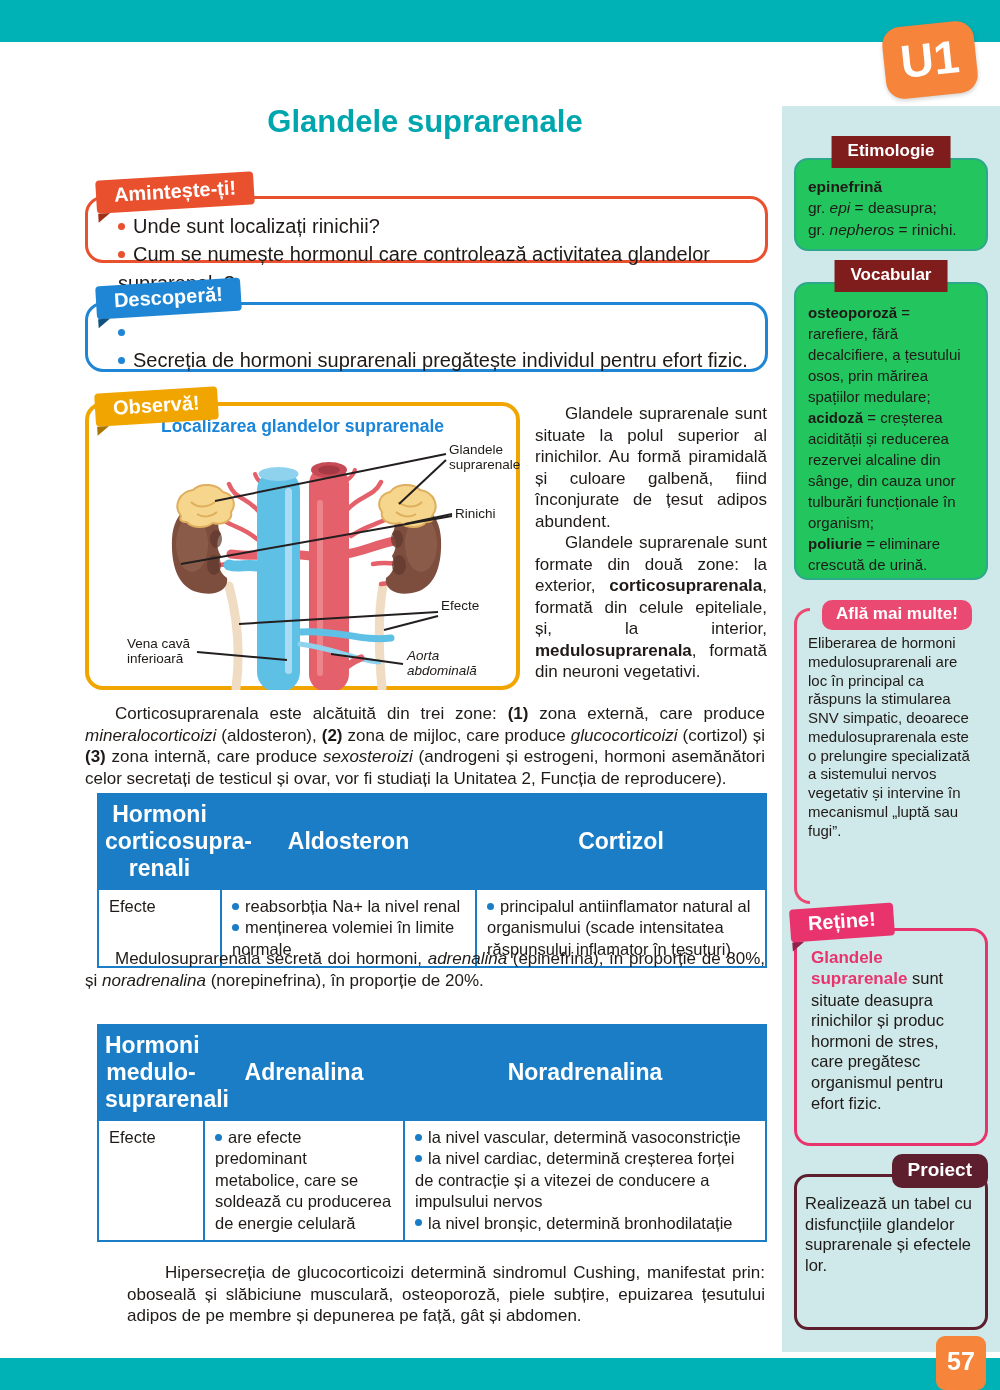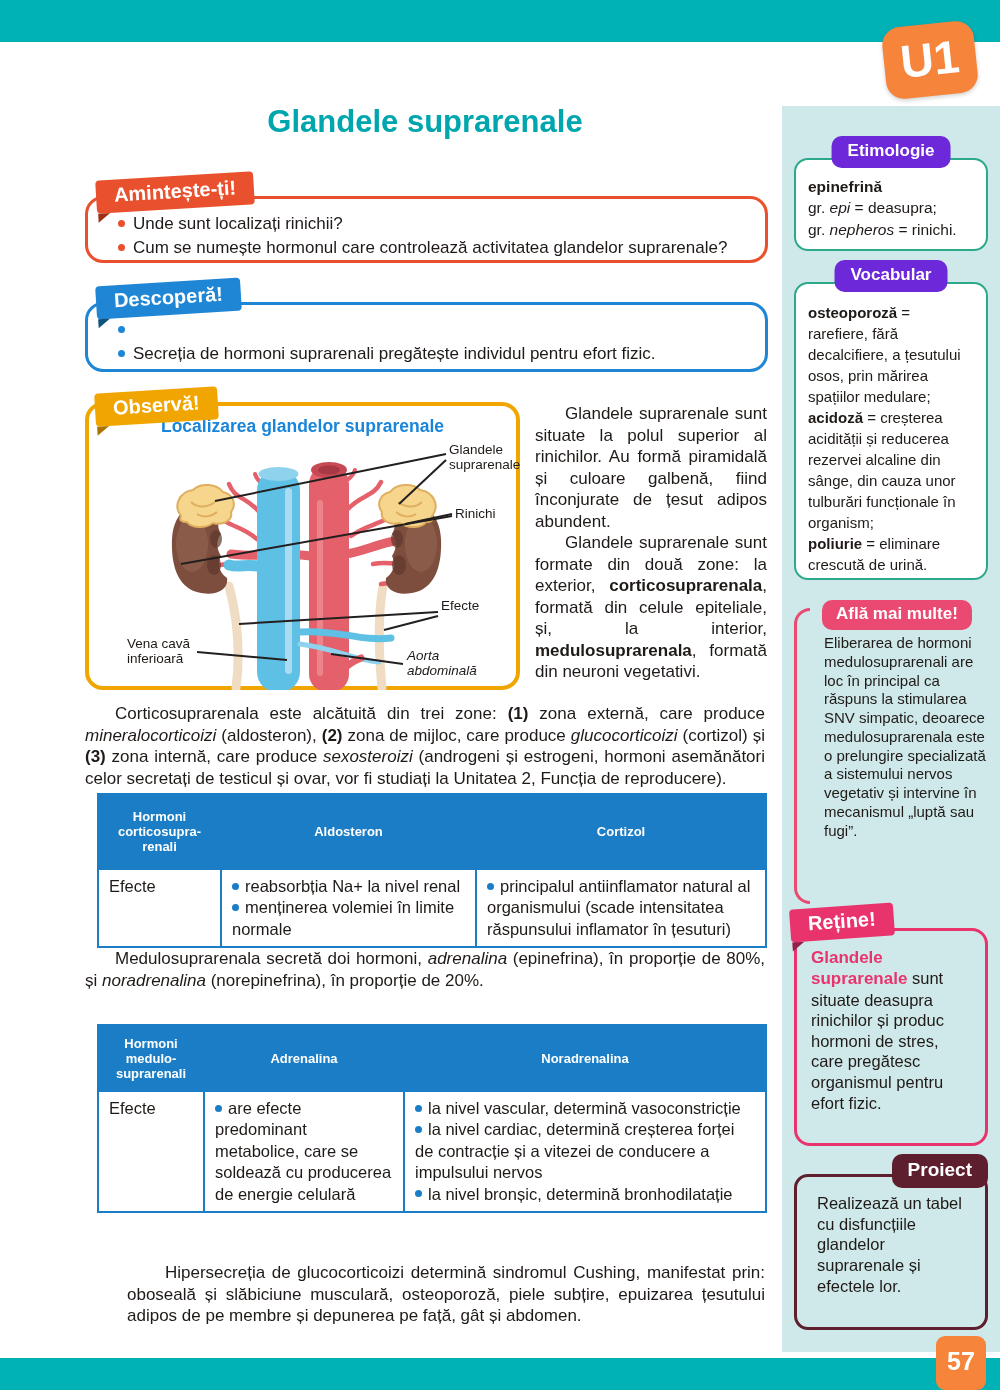--- a/index.html
+++ b/index.html
@@ -21,21 +21,21 @@
   .ribbon::after { content:""; position:absolute; left:1px; bottom:-9px; width:0; height:0; border-style:solid; border-width:9px 12px 0 0; border-color:var(--fold,#444) transparent transparent transparent; }
   .ribbon-orange { background:#e8502e; --fold:#9e3015; }
   .ribbon-blue   { background:#1e86d4; --fold:#11517e; }
   .ribbon-gold   { background:#f0a500; --fold:#aa7400; }
   .ribbon-pink   { background:#e8336d; --fold:#93204a; }
 
   
   .callout { position:absolute; background:#fff; border-radius:18px; }
   #remember-box { left:85px; top:196px; width:683px; height:67px; border:3px solid #e8502e; }
   #discover-box { left:85px; top:302px; width:683px; height:70px; border:3px solid #1e86d4; }
-  .callout .bullets { padding:13px 16px 8px 30px; font-size:17px; line-height:1.42; }
+  .callout .bullets { padding:13px 16px 8px 30px; font-size:20px; line-height:1.42; }
   .bullet-item { display:block; }
   .dot { display:inline-block; width:7px; height:7px; border-radius:50%; margin:0 8px 3px 0; vertical-align:middle; }
   .bullets-orange .dot { background:#e8502e; }
   .bullets-blue .dot { background:#1e86d4; }
   .bullets-table .dot { background:#1a7dc5; margin:0 6px 3px 0; }
 
   
   #figure-box { left:85px; top:402px; width:435px; height:288px; border:4px solid #f0a500; border-radius:18px; background:#fff; }
   #figure-title { position:absolute; left:0; top:10px; width:100%; text-align:center; font-size:17.5px; font-weight:bold; color:#1a85d9; }
   #figure-svg { position:absolute; left:0; top:38px; width:435px; height:246px; }
@@ -56,45 +56,45 @@
   #hypo-para { left:85px; top:1196px; width:680px; }
   #hyper-para { left:127px; top:1262px; width:638px; text-indent:38px; }
   .rich-b { font-weight:bold; }
   .rich-i { font-style:italic; }
 
   
   .data-table { position:absolute; border-collapse:collapse; table-layout:fixed; background:#fff; }
   #table1 { left:97px; top:793px; width:668px; }
   #table2 { left:97px; top:1004px; width:668px;margin-top:20px; }
   .data-table th, .data-table td { border:2.5px solid #1a7dc5; vertical-align:middle; }
-  .data-table th { background:#1a7dc5; color:#fff; font-size:13px; font-weight:bold; text-align:center; padding:6px 6px; }
+  .data-table th { background:#1a7dc5; color:#fff; font-size:23px; font-weight:bold; text-align:center; padding:6px 6px; }
   .data-table td { font-size:16.5px; padding:6px 8px 6px 10px; vertical-align:top; line-height:1.3; }
   #table1 th { height:75px; }
   #table2 th { height:66px; }
   #table1 td { height:70px; }
   #table2 td { height:113px; }
 
   
   #sidebar { left:782px; top:106px; width:218px; height:1246px; background:#cfe9ea; }
-  .side-header { position:absolute; left:50%; transform:translateX(-50%); background:#6d28d9; color:#fff; font-size:17px; font-weight:bold; padding:5px 16px 7px; border-radius:10px; z-index:3; white-space:nowrap; }
-  .green-body { position:absolute; left:12px; width:194px; background:#ffffff; border:2.5px solid #2ba98a; border-radius:14px; font-size:15.5px; line-height:1.38; padding:16px 12px 0 12px; }
+  .side-header { position:absolute; left:50%; transform:translateX(-50%); background:#7f1d1d; color:#fff; font-size:17px; font-weight:bold; padding:5px 16px 7px; border-radius:0; z-index:3; white-space:nowrap; }
+  .green-body { position:absolute; left:12px; width:194px; background:#22c55e; border:2.5px solid #2ba98a; border-radius:14px; font-size:15.5px; line-height:1.38; padding:16px 12px 0 12px; }
   #etym-header { top:30px; }
   #etym-body { top:52px; height:93px; }
   #vocab-header { top:154px; }
   #vocab-body { top:176px; height:298px; padding-top:18px; font-size:15px; line-height:1.4; }
   .vocab-entry { margin-bottom:0; }
   .term-b { font-weight:bold; }
   #learn-header { position:absolute; left:40px; top:494px; background:#ea4a71; color:#fff; font-size:17px; font-weight:bold; padding:4px 14px 6px; border-radius:10px; z-index:3; white-space:nowrap; }
   #learn-curve { position:absolute; left:12px; top:502px; width:16px; height:296px; border-left:3px solid #ea4a71; border-top:3px solid #ea4a71; border-bottom:3px solid #ea4a71; border-radius:16px 0 0 16px; }
-  #learn-text { position:absolute; left:42px; top:528px; width:164px; font-size:15px; line-height:1.25; }
+  #learn-text { position:absolute; left:26px; top:528px; width:164px; font-size:15px; line-height:1.25; }
   #retain-ribbon { left:8px; top:800px; }
   #retain-body { position:absolute; left:12px; top:822px; width:194px; height:218px; border:3px solid #e8336d; border-radius:16px; padding:16px 10px 0 14px; font-size:16.5px; line-height:1.25; }
   #retain-term { color:#e8336d; font-weight:bold; font-size:17px; }
   #project-header { position:absolute; right:12px; top:1048px; background:#5d1f2e; color:#fff; font-size:19px; font-weight:bold; padding:5px 16px 7px; border-radius:10px; z-index:3; }
-  #project-body { position:absolute; left:12px; top:1068px; width:194px; height:156px; border:3px solid #5d1f2e; border-radius:14px; padding:16px 10px 0 20px; font-size:16.5px; line-height:1.25; }
+  #project-body { position:absolute; left:12px; top:1068px; width:194px; height:156px; border:3px solid #5d1f2e; border-radius:14px; padding:16px 10px 0 8px; font-size:16.5px; line-height:1.25; }
 </style>
 </head>
 <body>
 
 <div id="page">
 
   <div class="abs" id="topbar"></div>
   <div class="abs" id="unit-badge">U1</div>
   <div class="abs" id="page-title">Glandele suprarenale</div>
 

